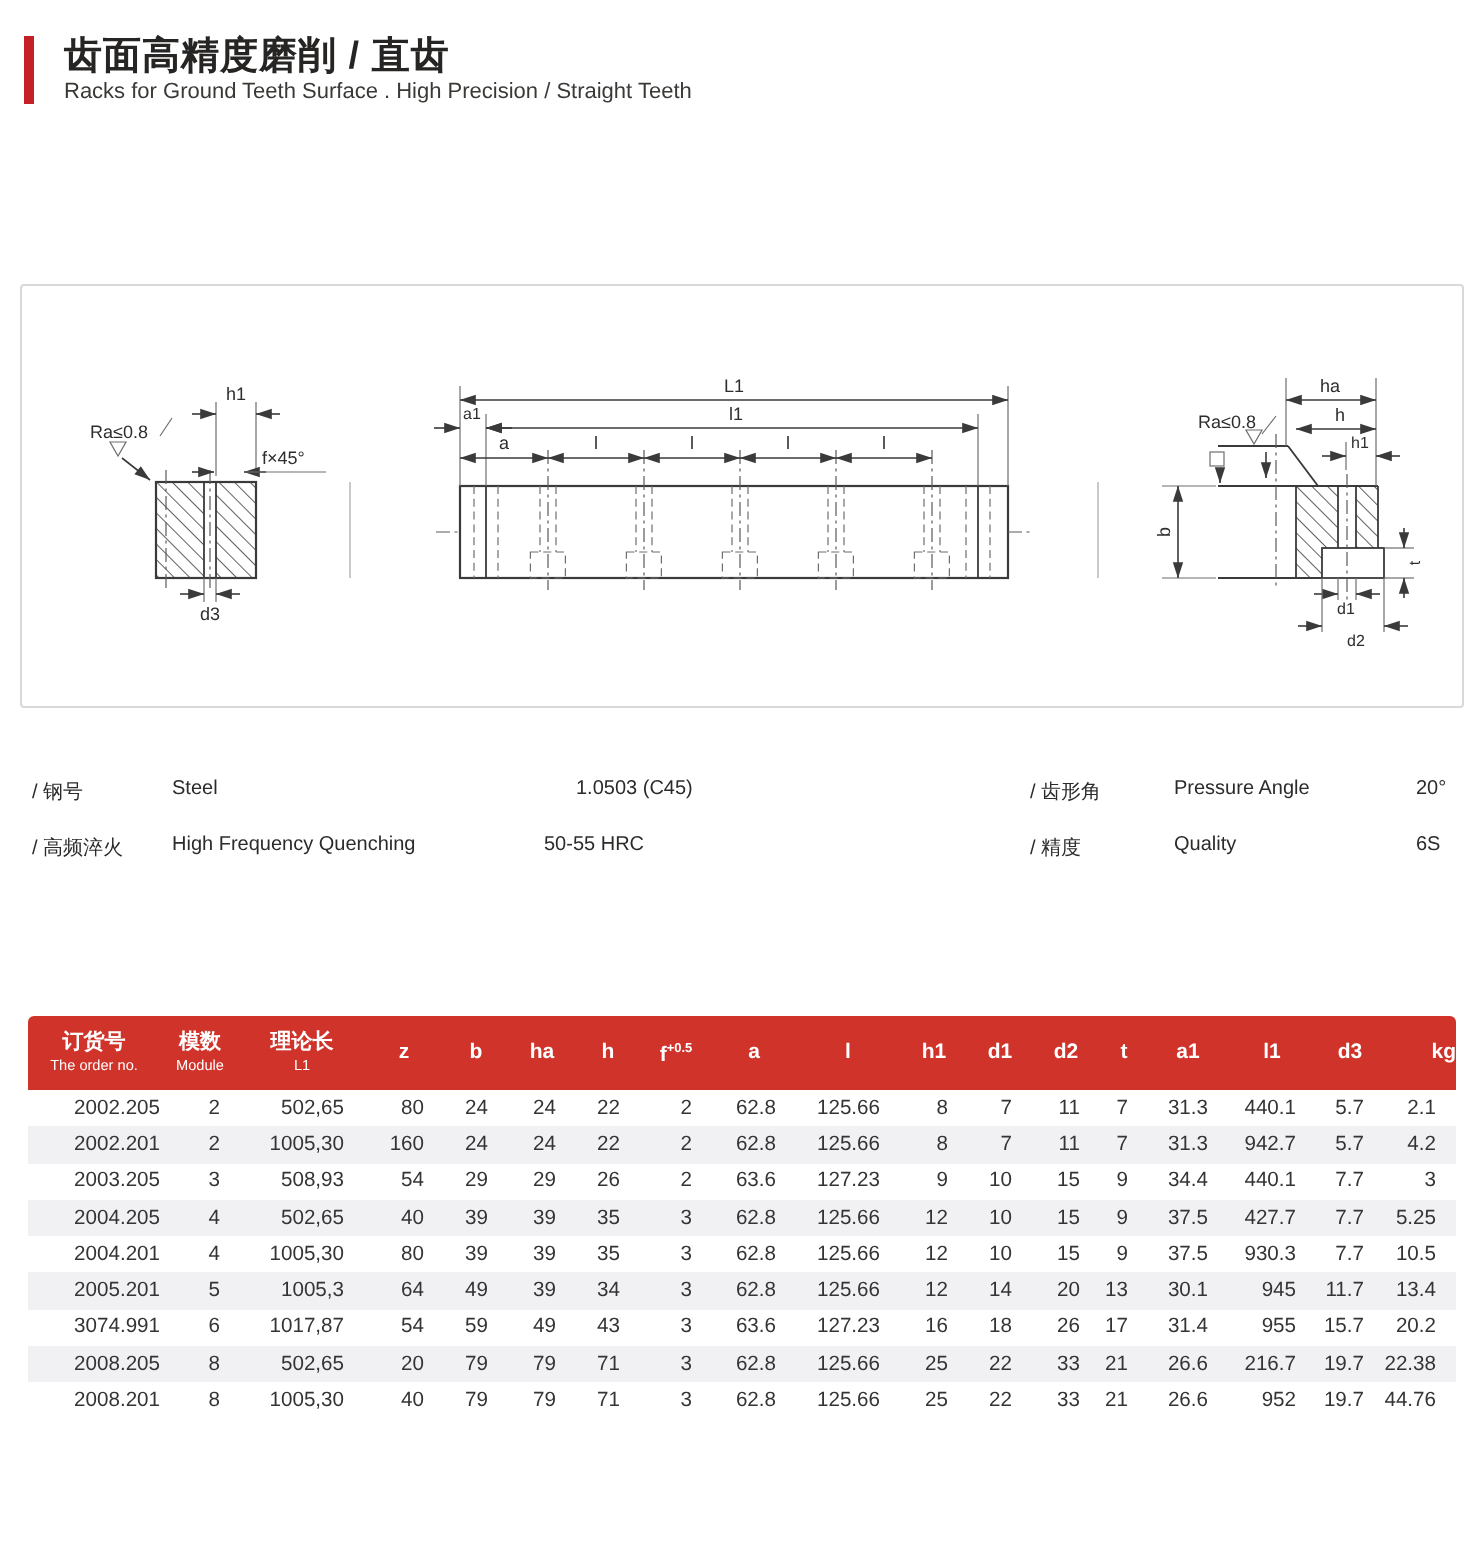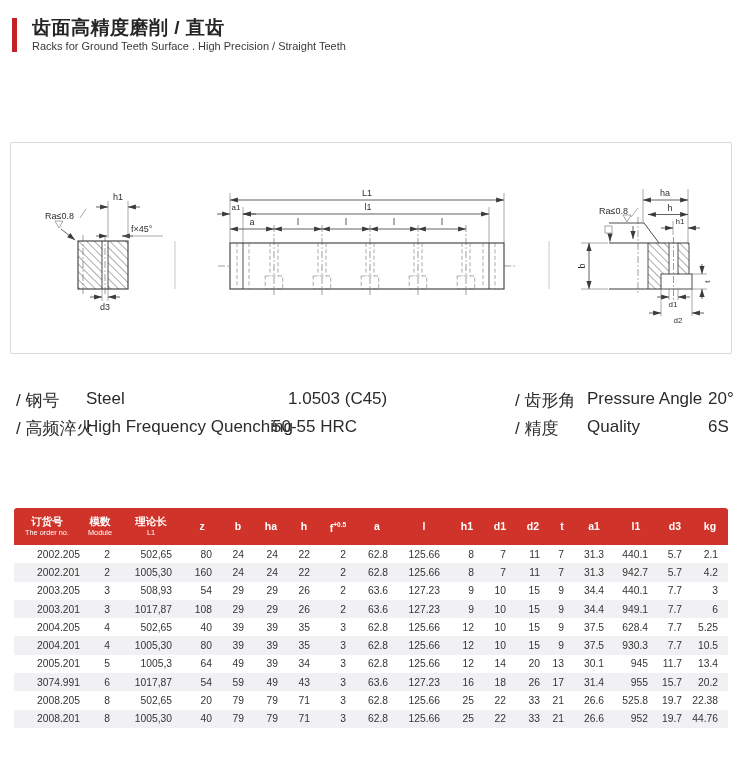--- a/index.html
+++ b/index.html
@@ -16,29 +16,29 @@
   .thin{stroke:#6e6e6e;stroke-width:0.6;fill:none;}
   .dash{stroke-dasharray:4,2.4;}
   .cl{stroke:#5a5a5a;stroke-width:0.6;fill:none;stroke-dasharray:7,2.2,1.6,2.2;}
   .dim{stroke:#3a3a3a;stroke-width:0.8;fill:none;}
   .sep{stroke:#c9c9c9;stroke-width:1;}
   .lbl{font-family:"Liberation Sans","DejaVu Sans",sans-serif;font-size:9px;fill:#2e2e2e;
        paint-order:stroke;stroke:#ffffff;stroke-width:2.5px;stroke-linejoin:round;}
   .lbl-s{font-size:8px;}
   .whitebox{fill:#ffffff;}
 
-  .spec-row{position:absolute;font-size:17px;white-space:nowrap;}
+  .spec-row{position:absolute;font-size:10px;white-space:nowrap;}
   .spec-zh{position:absolute;left:0;top:0;}
   .spec-en{position:absolute;top:0;}
   .spec-val{position:absolute;top:0;}
 
   .rack-table{position:absolute;left:14px;top:508px;width:714px;border-collapse:collapse;table-layout:fixed;}
   .rack-table thead th{background:#cf332a;color:#fff;font-weight:600;height:37px;padding:0;vertical-align:middle;text-align:center;}
   .rack-table thead th:first-child{border-radius:3px 0 0 0;}
-  .rack-table thead th:last-child{border-radius:0 3px 0 0;}
+  .rack-table thead th:last-child{border-radius:0 3px 0 0;text-align:right;}
   .th1{font-size:10.5px;line-height:11px;}
   .th1 sup{font-size:6.5px;}
   .th2{font-size:7.3px;font-weight:400;line-height:9px;margin-top:1px;}
   .rack-table tbody td{font-size:10.3px;color:#343434;height:18.3px;padding:0 10px 0 0;text-align:right;white-space:nowrap;}
   .rack-table tbody td:first-child{text-align:right;padding:0;}
   .rack-table tbody tr:nth-child(even){background:#f1f1f4;}
 </style>
 </head>
 <body>
 
@@ -381,56 +381,36 @@
           <td>9</td>
           <td>10</td>
           <td>15</td>
           <td>9</td>
           <td>34.4</td>
           <td>440.1</td>
           <td>7.7</td>
           <td>3</td>
         </tr>
         <tr>
-          <td>2003.201</td>
-          <td>3</td>
-          <td>1017,87</td>
-          <td>108</td>
-          <td>29</td>
-          <td>29</td>
-          <td>26</td>
-          <td>2</td>
-          <td>63.6</td>
-          <td>127.23</td>
-          <td>9</td>
-          <td>10</td>
-          <td>15</td>
-          <td>9</td>
-          <td>34.4</td>
-          <td>949.1</td>
-          <td>7.7</td>
-          <td>6</td>
-        </tr>
-        <tr>
           <td>2004.205</td>
           <td>4</td>
           <td>502,65</td>
           <td>40</td>
           <td>39</td>
           <td>39</td>
           <td>35</td>
           <td>3</td>
           <td>62.8</td>
           <td>125.66</td>
           <td>12</td>
           <td>10</td>
           <td>15</td>
           <td>9</td>
           <td>37.5</td>
-          <td>628.4</td>
+          <td>427.7</td>
           <td>7.7</td>
           <td>5.25</td>
         </tr>
         <tr>
           <td>2004.201</td>
           <td>4</td>
           <td>1005,30</td>
           <td>80</td>
           <td>39</td>
           <td>39</td>
@@ -496,21 +476,21 @@
           <td>79</td>
           <td>71</td>
           <td>3</td>
           <td>62.8</td>
           <td>125.66</td>
           <td>25</td>
           <td>22</td>
           <td>33</td>
           <td>21</td>
           <td>26.6</td>
-          <td>525.8</td>
+          <td>216.7</td>
           <td>19.7</td>
           <td>22.38</td>
         </tr>
         <tr>
           <td>2008.201</td>
           <td>8</td>
           <td>1005,30</td>
           <td>40</td>
           <td>79</td>
           <td>79</td>

